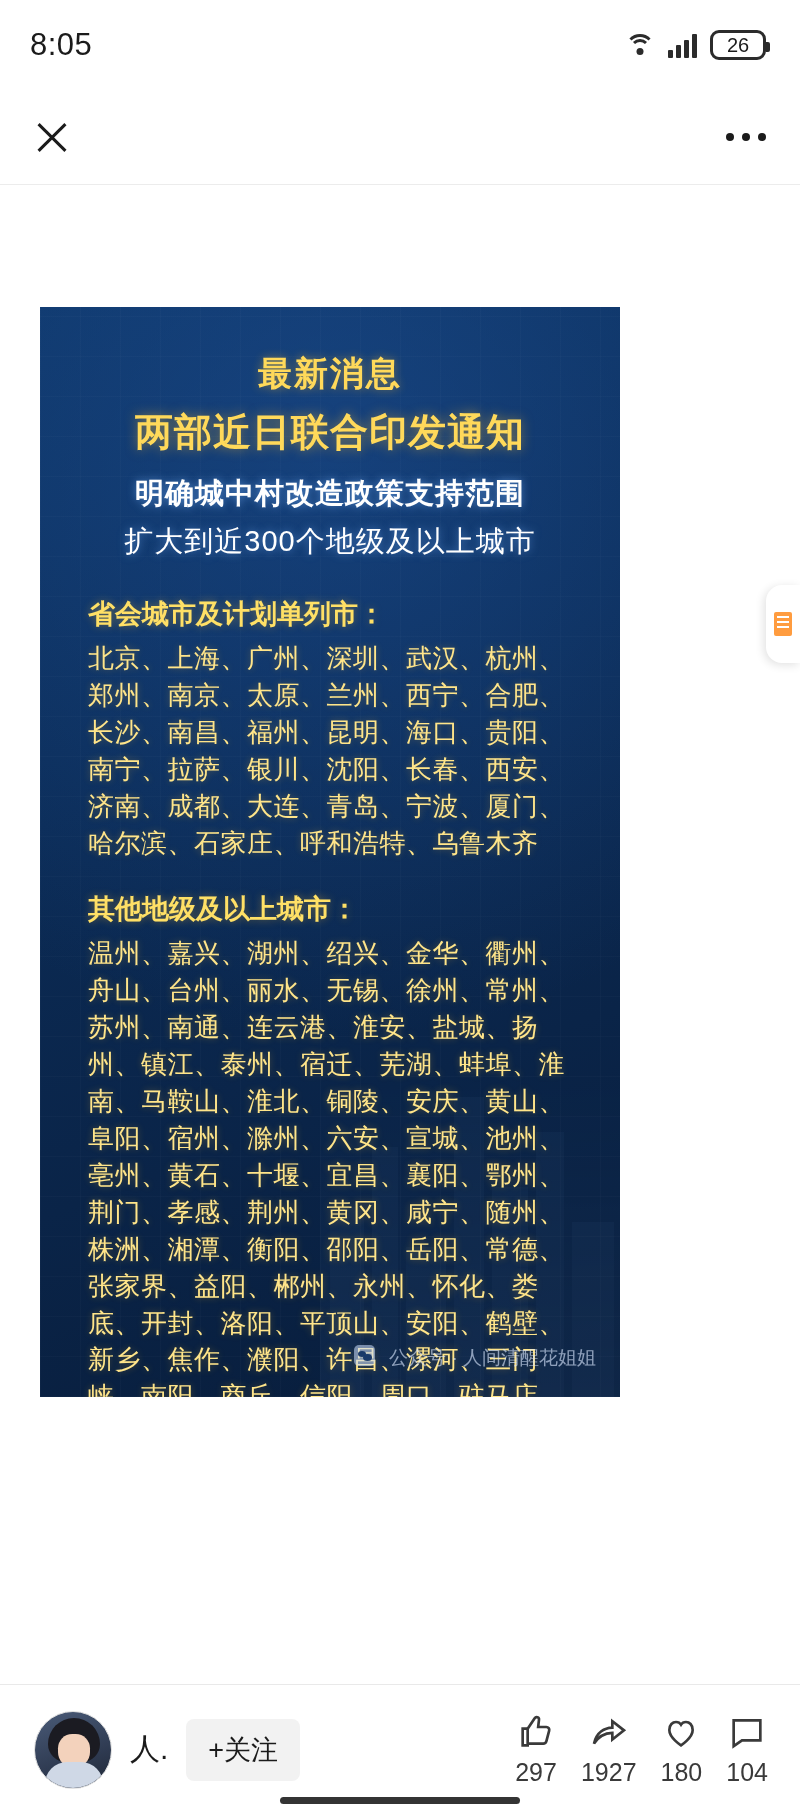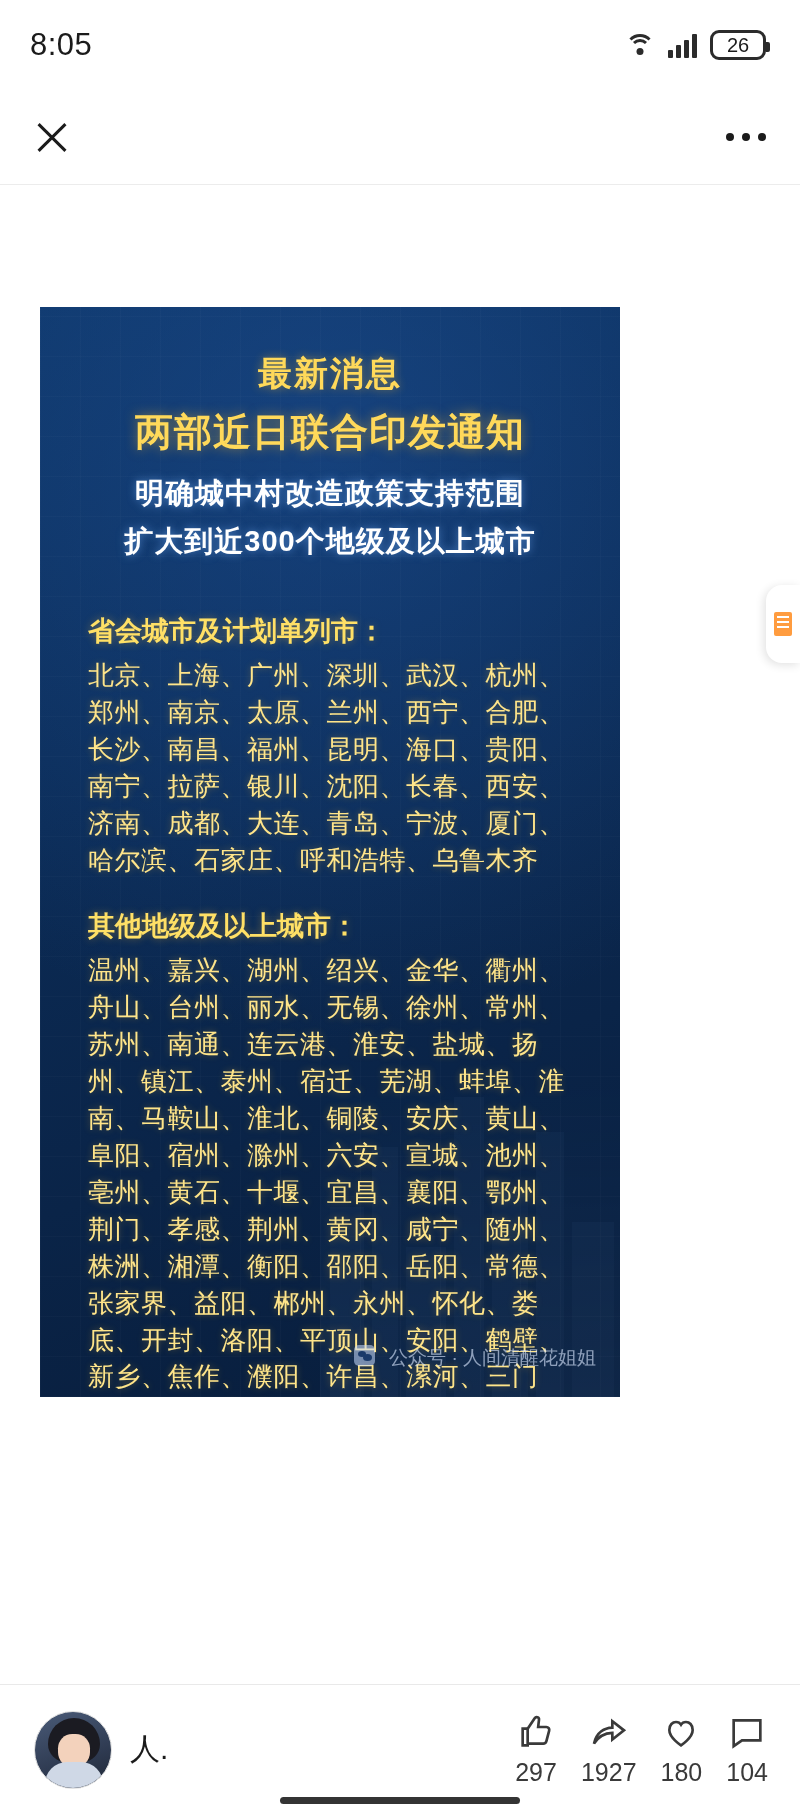--- a/index.html
+++ b/index.html
@@ -204,25 +204,25 @@
     font-size: 29px;
     font-weight: bold;
     color: #ffffff;
     letter-spacing: 1px;
     text-shadow: 0 0 9px rgba(120,180,255,0.6);
     margin-bottom: 8px;
   }
   .headline-4 {
     text-align: center;
     font-size: 29px;
-    font-weight: bold;
+    font-weight: normal;
     color: #ffffff;
     letter-spacing: 1px;
     text-shadow: 0 0 9px rgba(120,180,255,0.6);
-    margin-bottom: 51px;
+    margin-bottom: 34px;
   }
 
   .section-title {
     font-size: 27px;
     font-weight: bold;
     color: #ffe066;
     text-shadow: 0 0 8px rgba(255,190,40,0.4);
     margin: 0 0 8px 18px;
   }
   .city-list {
@@ -461,20 +461,21 @@
     </div>
   </div>
 
   <div class="bottombar">
     <div class="avatar">
       <span class="hair"></span>
         <span class="face"></span>
         <span class="body"></span>
     </div>
     <div class="author-name">人.</div>
+    <div class="follow-btn">+关注</div>
 
     <div class="actions">
 
       <div class="action">
         <svg width="40" height="40" viewBox="0 0 24 24" fill="none" stroke="#3a3a3a" stroke-width="1.6">
           <path d="M7 10v10H4V10h3z"></path>
           <path d="M7 10l4.2-6.3c.8-1.2 2.8-.6 2.6.9L13.3 9h4.9c1.2 0 2 1.1 1.7 2.2l-1.7 6.4c-.2.9-1 1.4-1.9 1.4H7"></path>
         </svg>
         <span class="count">297</span>
       </div>

